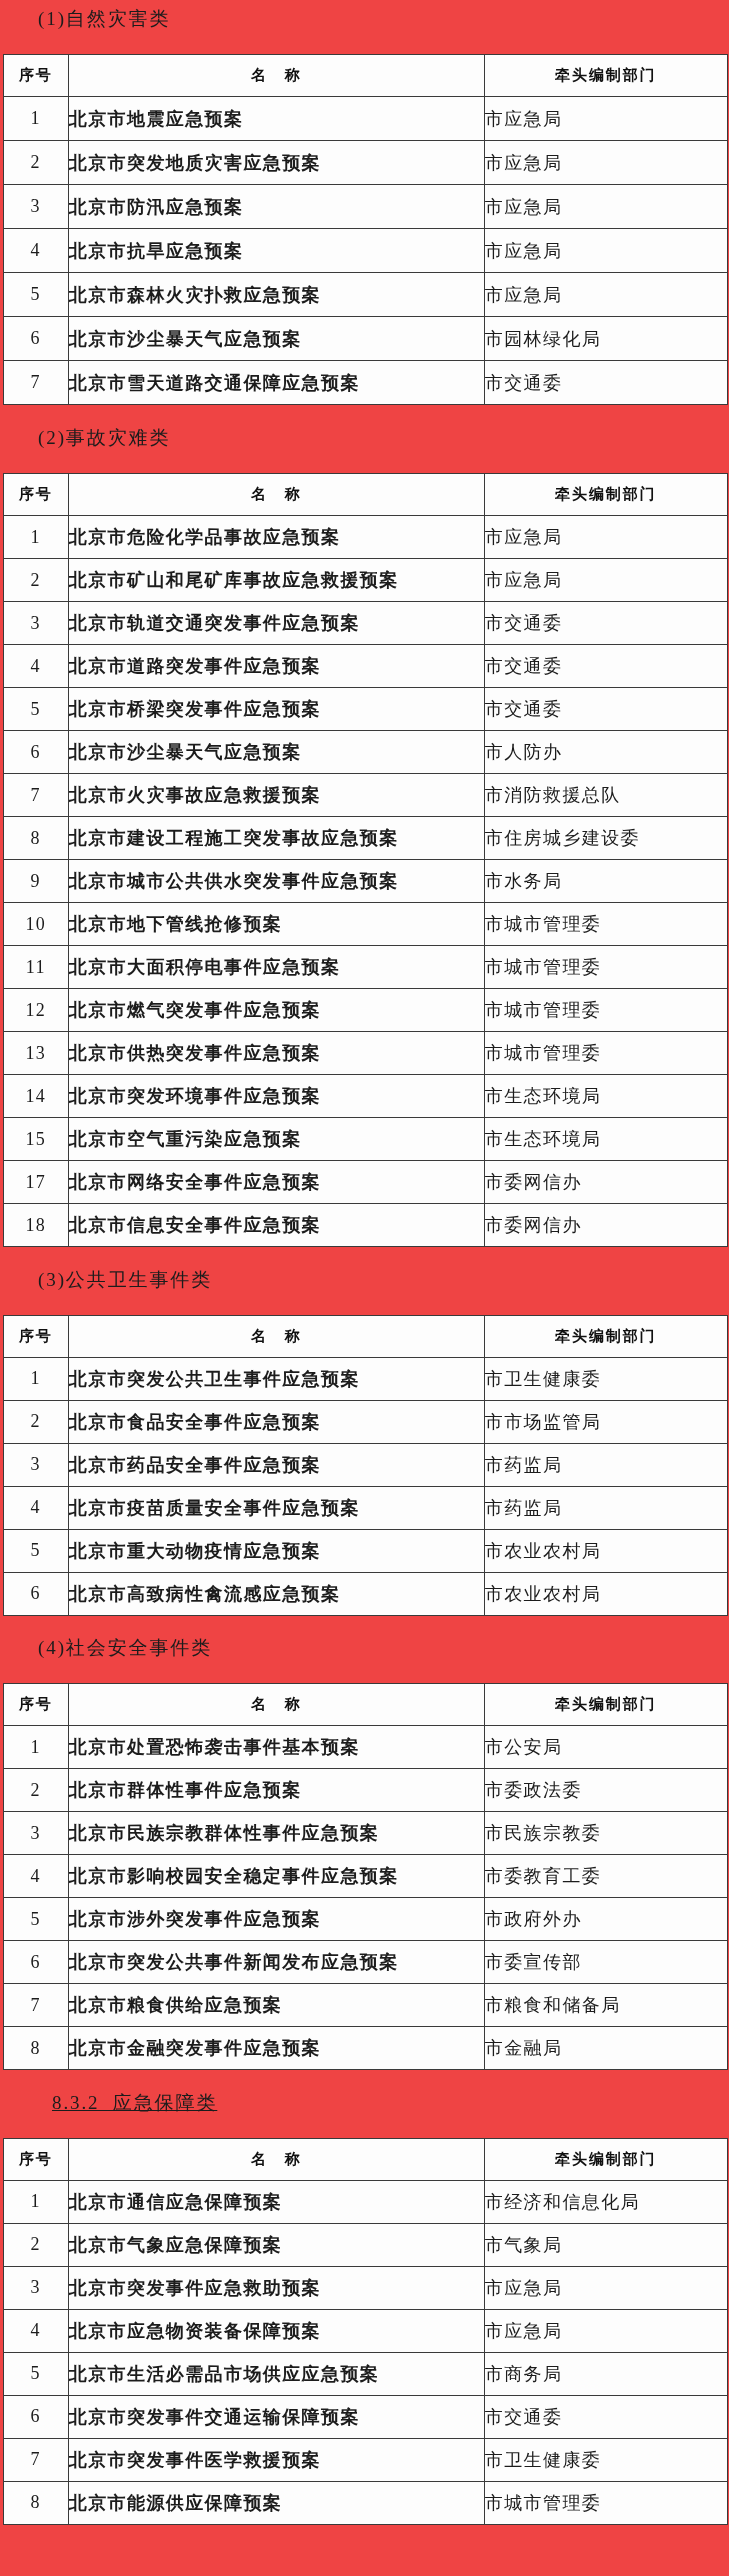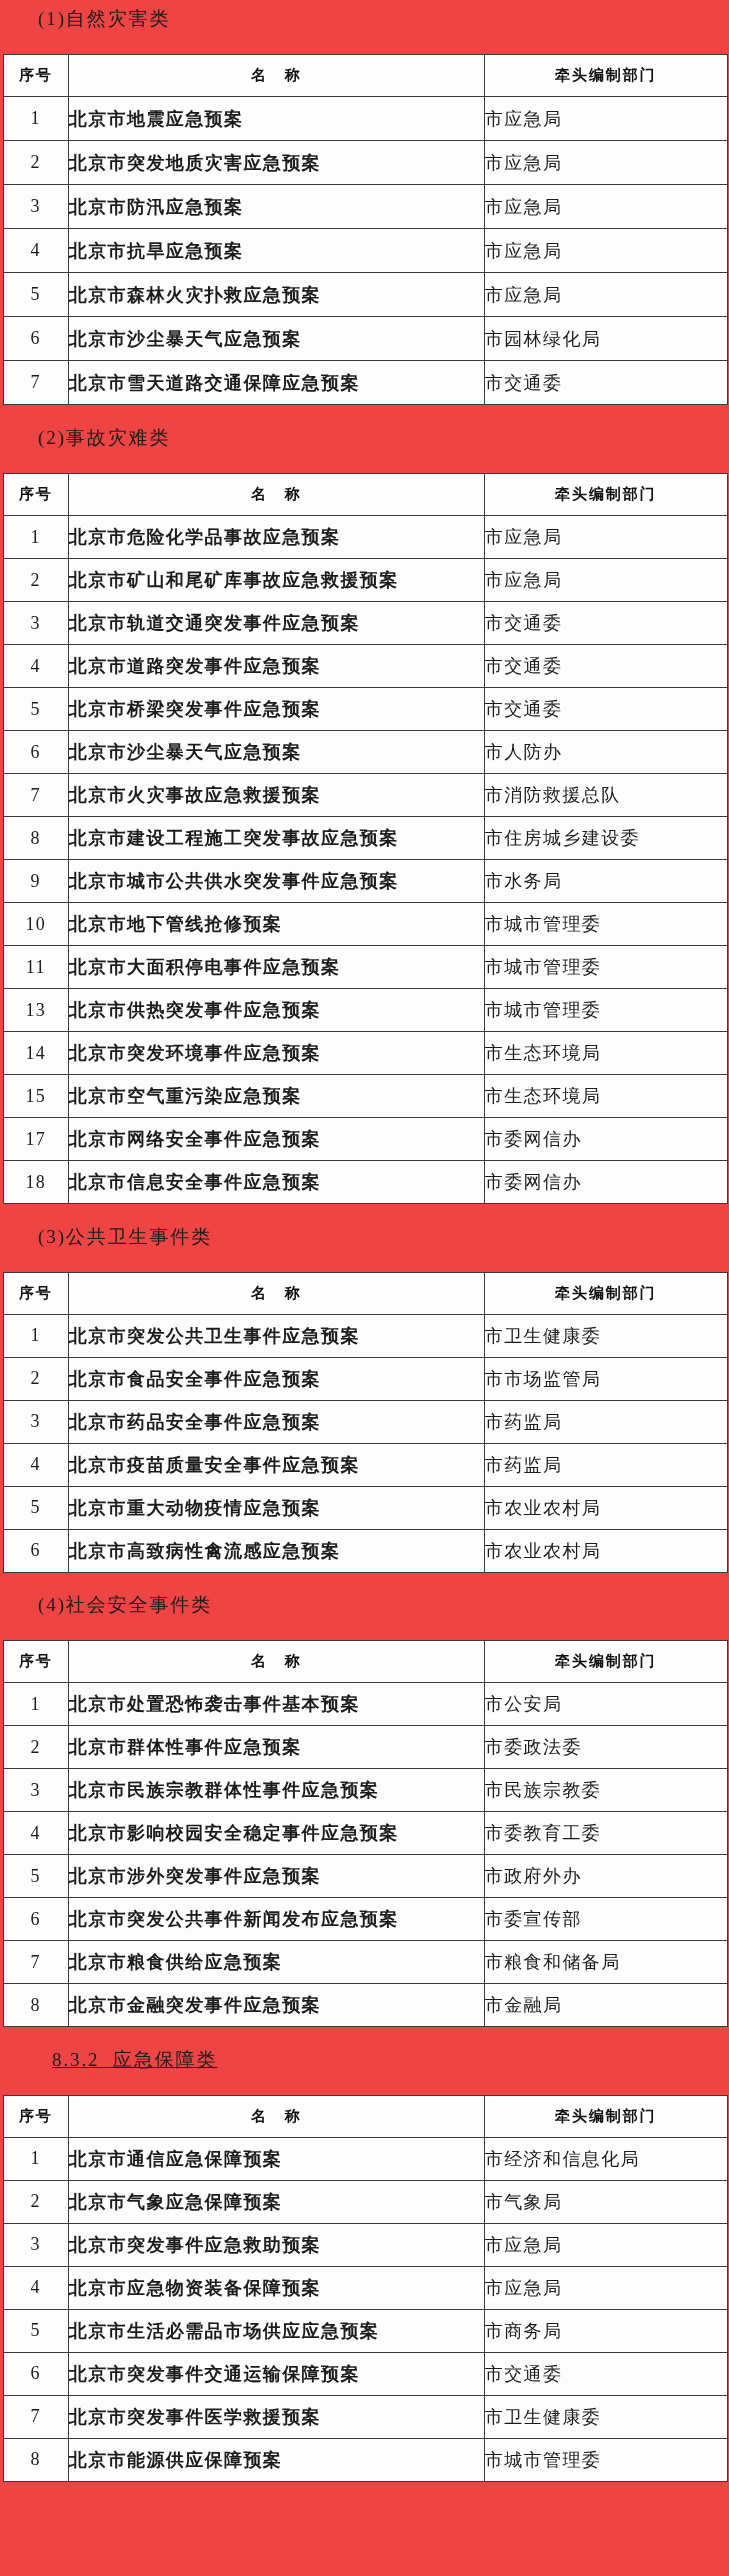--- a/index.html
+++ b/index.html
@@ -196,20 +196,25 @@
               <td class="cell-index">10</td>
               <td class="cell-name">北京市地下管线抢修预案</td>
               <td class="cell-dept">市城市管理委</td>
             </tr>
             <tr>
               <td class="cell-index">11</td>
               <td class="cell-name">北京市大面积停电事件应急预案</td>
               <td class="cell-dept">市城市管理委</td>
             </tr>
             <tr>
+              <td class="cell-index">12</td>
+              <td class="cell-name">北京市燃气突发事件应急预案</td>
+              <td class="cell-dept">市城市管理委</td>
+            </tr>
+            <tr>
               <td class="cell-index">13</td>
               <td class="cell-name">北京市供热突发事件应急预案</td>
               <td class="cell-dept">市城市管理委</td>
             </tr>
             <tr>
               <td class="cell-index">14</td>
               <td class="cell-name">北京市突发环境事件应急预案</td>
               <td class="cell-dept">市生态环境局</td>
             </tr>
             <tr>

